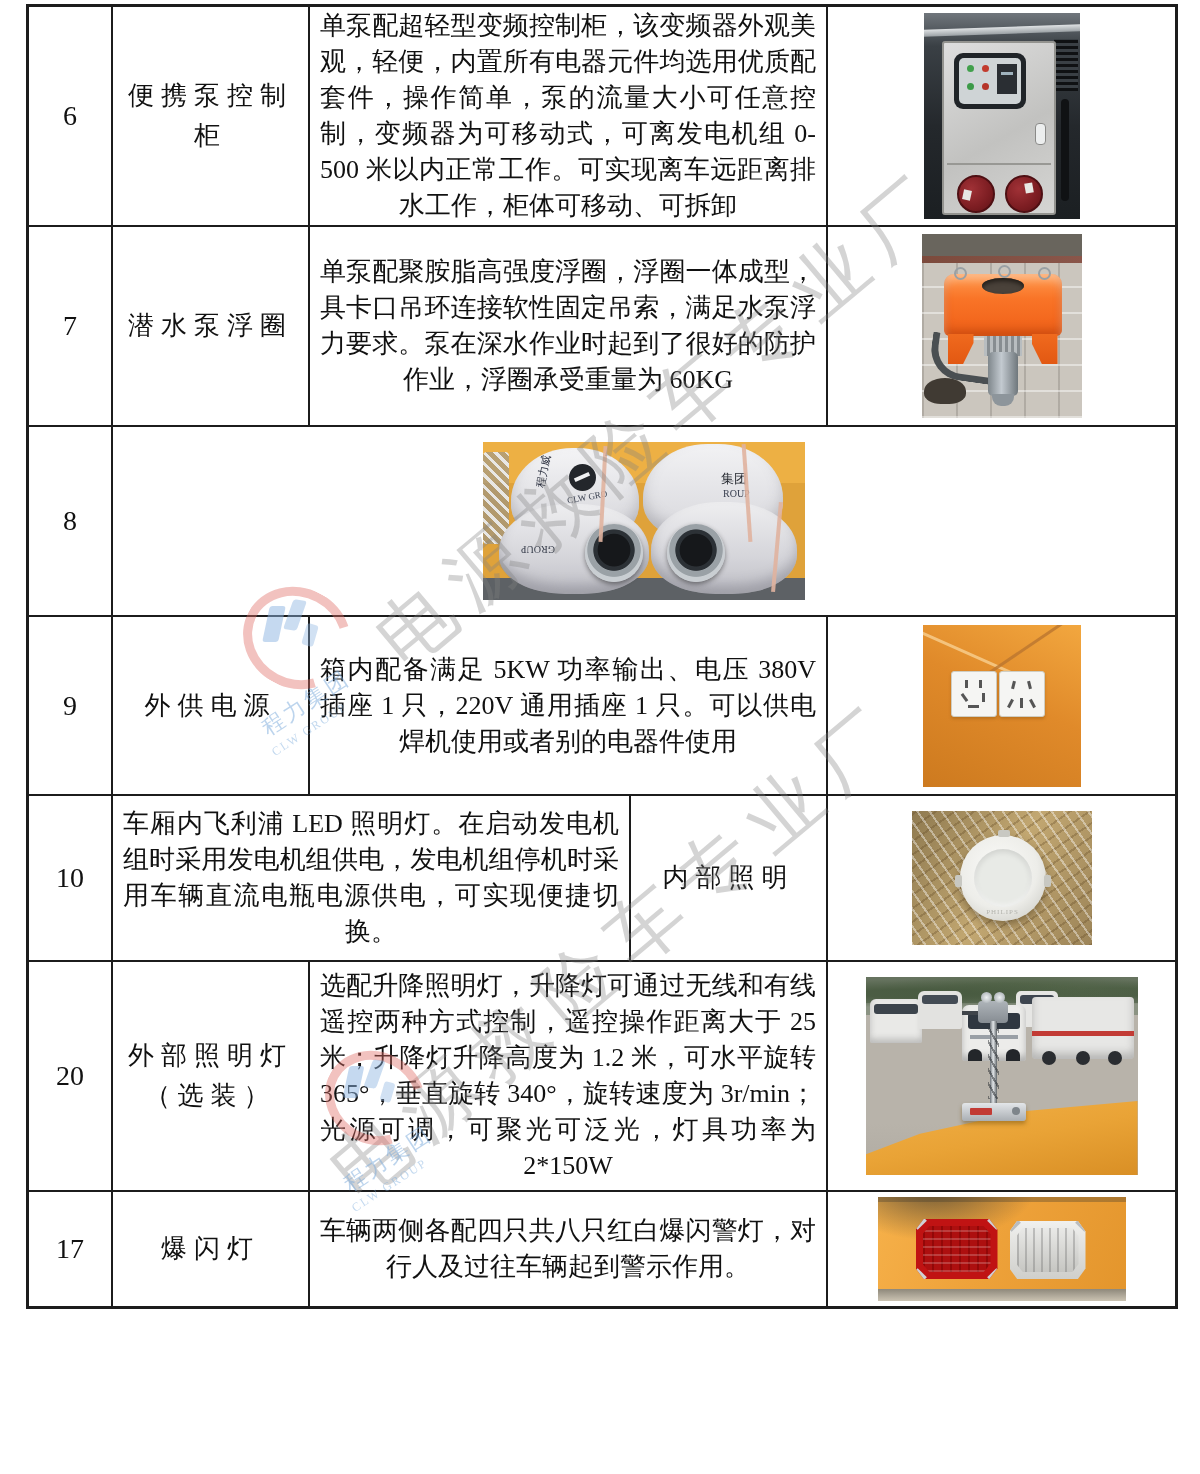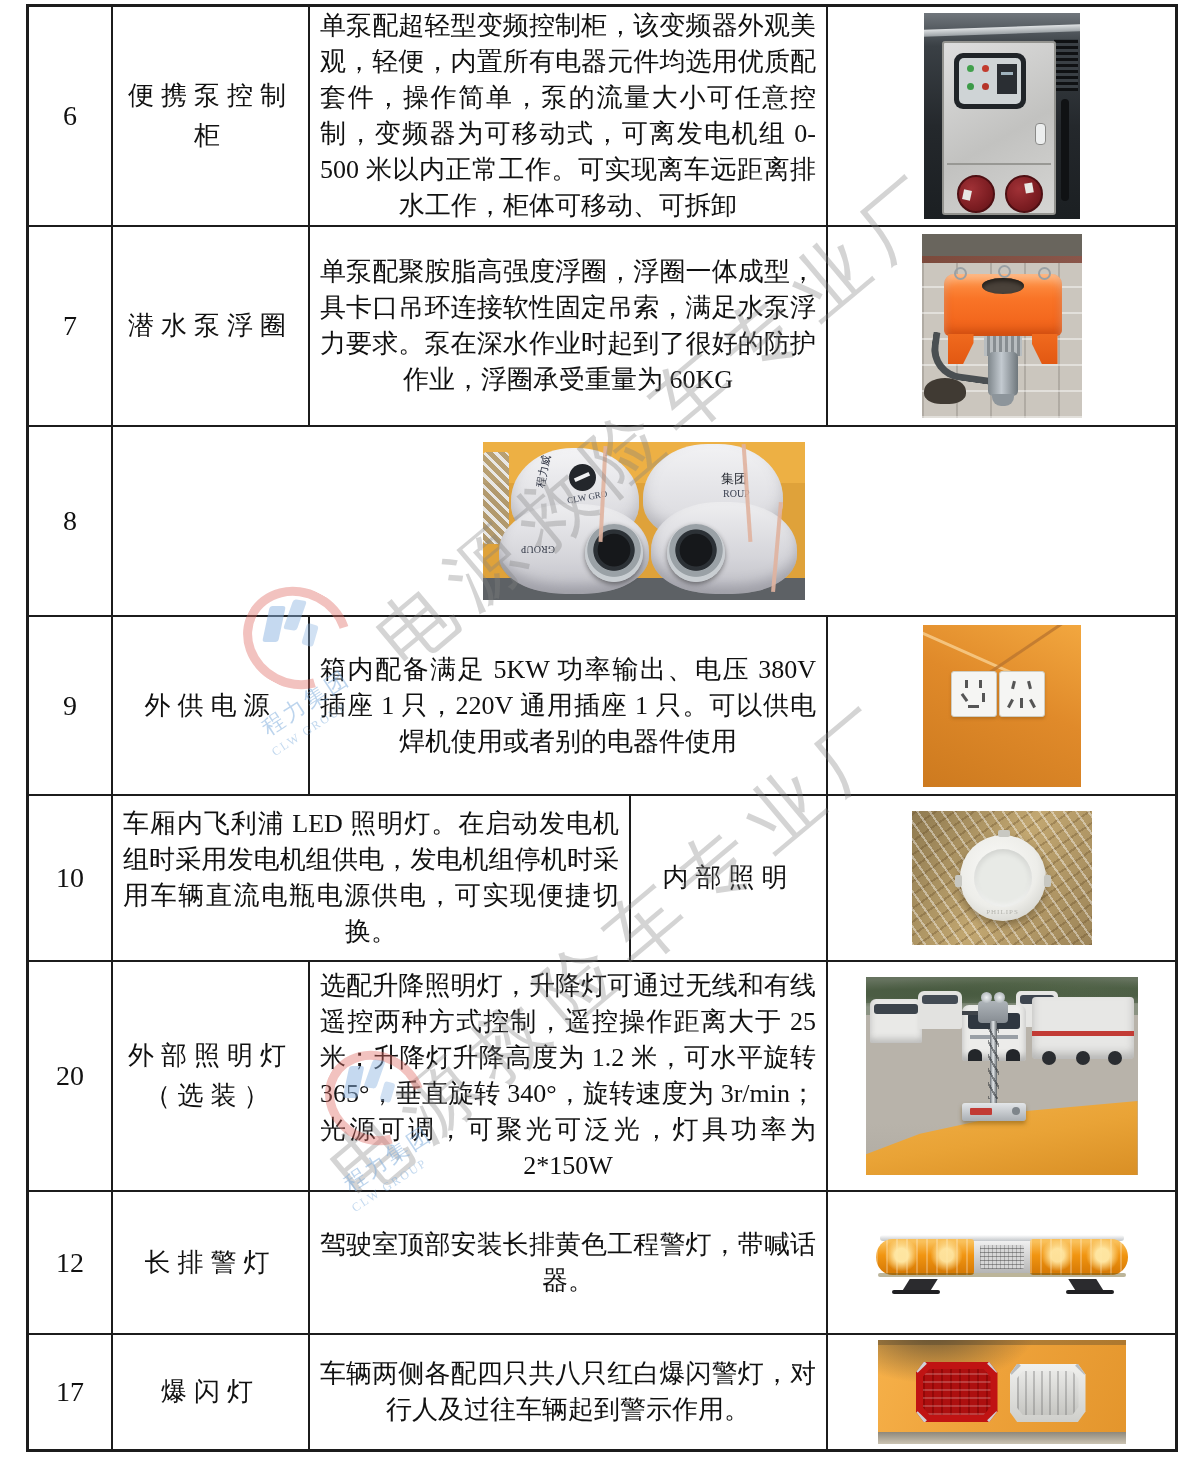--- a/index.html
+++ b/index.html
@@ -247,56 +247,20 @@
           <i style="left:124px;top:44px;width:7px;height:86px;background:linear-gradient(90deg,#6e747a,#e2e6e9 45%,#5f6569)"></i>
           <i style="left:122px;top:52px;width:11px;height:70px;background:repeating-linear-gradient(60deg,rgba(40,44,48,.5) 0 2px,rgba(0,0,0,0) 2px 7px)"></i>
           <i style="left:96px;top:126px;width:64px;height:18px;background:linear-gradient(#e3e6e9,#a9aeb3);border-radius:3px;box-shadow:0 3px 4px rgba(120,85,20,.5)">
             <b style="left:8px;top:5px;width:22px;height:7px;background:#c23b35;border-radius:1px"></b>
             <b style="right:6px;top:4px;width:8px;height:8px;border-radius:50%;background:#7e858b"></b>
           </i>
         </div>
       </div>
     </div>
 
-    <div class="row" style="height:141px">
-      <div class="c c1">
-          <span>12</span>
-        </div>
-      <div class="c c2"><span>长排警灯</span></div>
-      <div class="c c3">
-          <p>驾驶室顶部安装长排黄色工程警灯，带喊话器。</p>
-        </div>
-      <div class="c c4">
-        <div class="ph ph-bar">
-          <i style="left:10px;top:22px;width:252px;height:62px">
-            <b style="left:4px;top:0;width:244px;height:6px;background:linear-gradient(#ffffff,#c2c6c9);border-radius:3px"></b>
-            <b style="left:0;top:4px;width:98px;height:36px;border-radius:20px 4px 4px 20px/60% 10% 10% 60%;background:
-               radial-gradient(circle at 26% 45%,rgba(255,233,168,.95) 0 9%,rgba(0,0,0,0) 22%),
-               radial-gradient(circle at 72% 45%,rgba(255,233,168,.9) 0 9%,rgba(0,0,0,0) 22%),
-               repeating-linear-gradient(90deg,rgba(255,255,255,.25) 0 2px,rgba(0,0,0,0) 2px 10px),
-               linear-gradient(180deg,#f9c05a 8%,#f19511 45%,#d97c06 90%)"></b>
-            <b style="left:154px;top:4px;width:98px;height:36px;border-radius:4px 20px 20px 4px/10% 60% 60% 10%;background:
-               radial-gradient(circle at 28% 45%,rgba(255,233,168,.9) 0 9%,rgba(0,0,0,0) 22%),
-               radial-gradient(circle at 74% 45%,rgba(255,233,168,.95) 0 9%,rgba(0,0,0,0) 22%),
-               repeating-linear-gradient(90deg,rgba(255,255,255,.25) 0 2px,rgba(0,0,0,0) 2px 10px),
-               linear-gradient(180deg,#f9c05a 8%,#f19511 45%,#d97c06 90%)"></b>
-            <b style="left:98px;top:6px;width:56px;height:32px;background:linear-gradient(180deg,#f0f0f0,#b5b5b5)">
-              <b style="left:6px;top:4px;width:44px;height:24px;border-radius:2px;background:
-                 repeating-linear-gradient(0deg,rgba(70,70,70,.5) 0 1.5px,rgba(0,0,0,0) 1.5px 4px),
-                 repeating-linear-gradient(90deg,rgba(70,70,70,.3) 0 1.5px,rgba(0,0,0,0) 1.5px 4px),#d6d6d6"></b>
-            </b>
-            <b style="left:2px;top:38px;width:248px;height:4px;background:#6b5a20;opacity:.45;border-radius:2px"></b>
-            <b style="left:30px;top:44px;width:28px;height:12px;background:#2b2b2e;transform:skewX(-32deg)"></b>
-            <b style="left:196px;top:44px;width:28px;height:12px;background:#2b2b2e;transform:skewX(32deg)"></b>
-            <b style="left:16px;top:55px;width:48px;height:4px;background:#1f1f22;border-radius:2px"></b>
-            <b style="left:190px;top:55px;width:48px;height:4px;background:#1f1f22;border-radius:2px"></b>
-          </i>
-        </div>
-      </div>
-    </div>
 
     <div class="row" style="height:114px">
       <div class="c c1">
           <span>17</span>
         </div>
       <div class="c c2"><span>爆闪灯</span></div>
       <div class="c c3">
           <p>车辆两侧各配四只共八只红白爆闪警灯，对行人及过往车辆起到警示作用。</p>
         </div>
       <div class="c c4">

